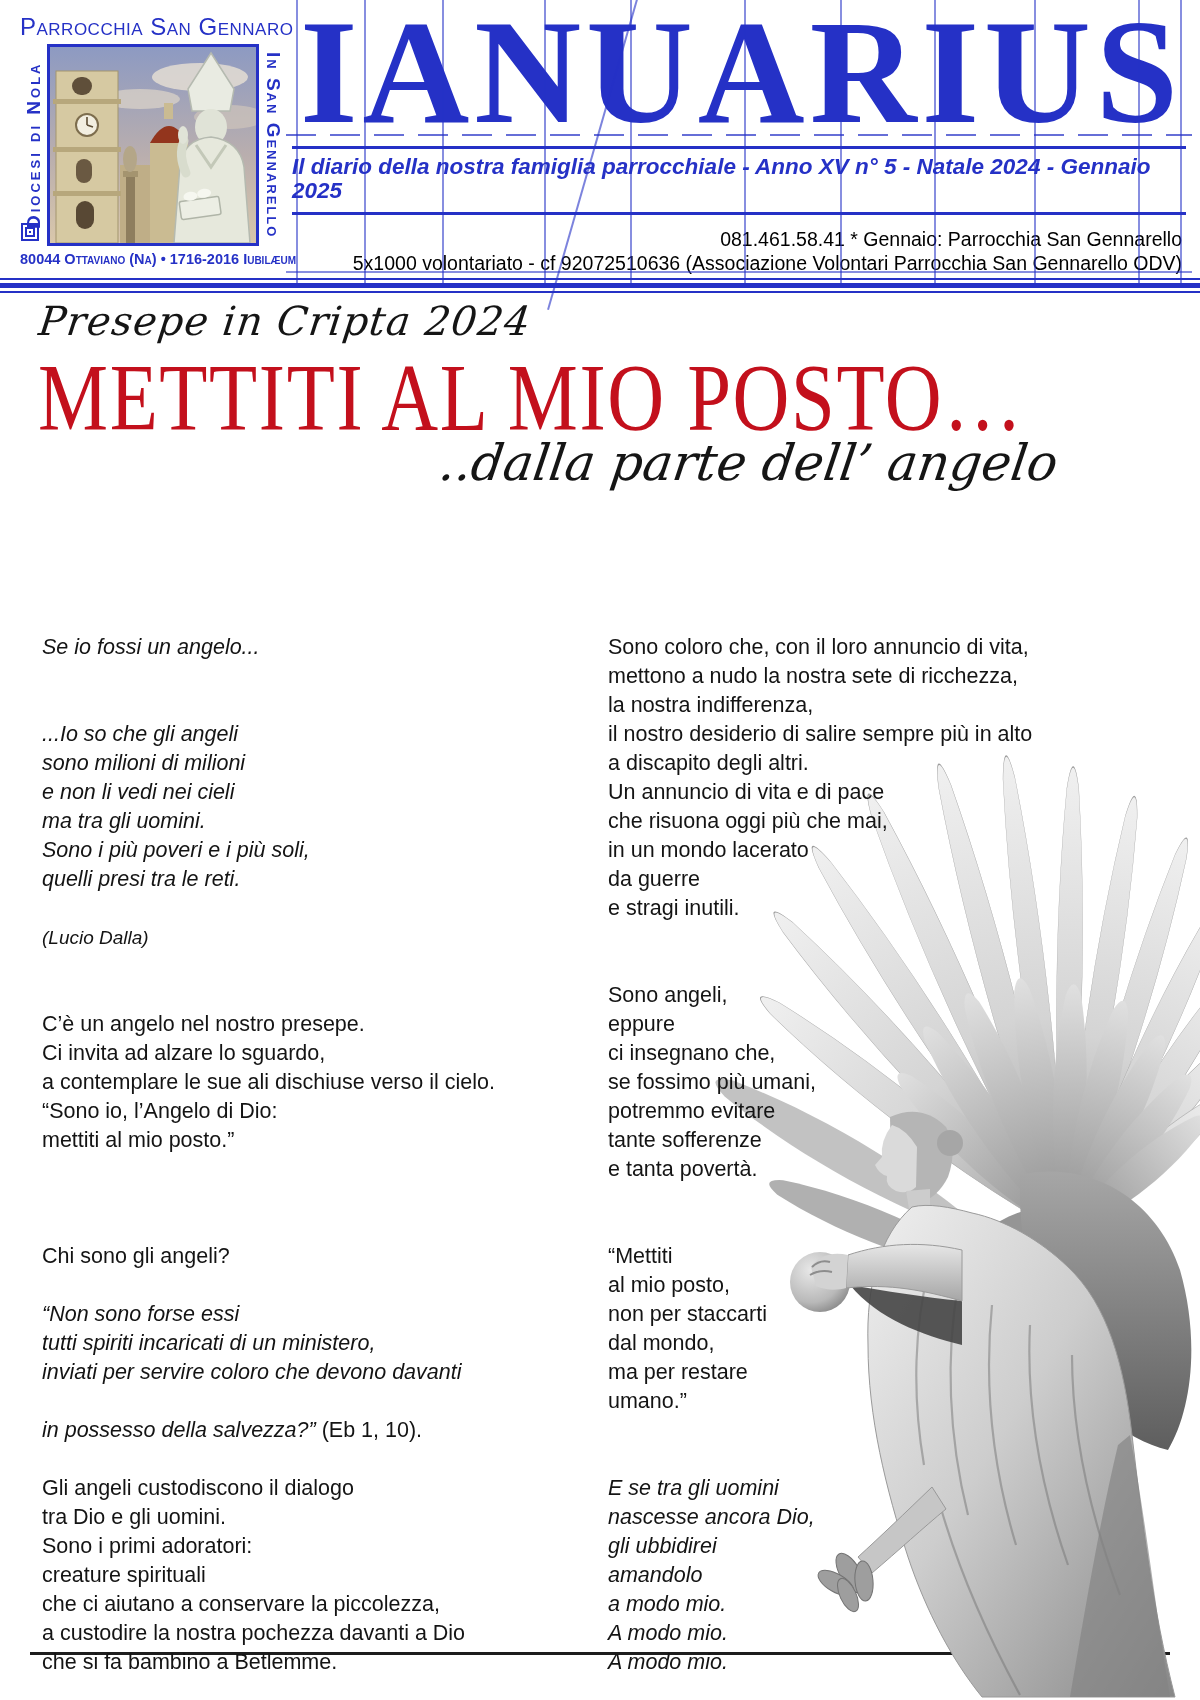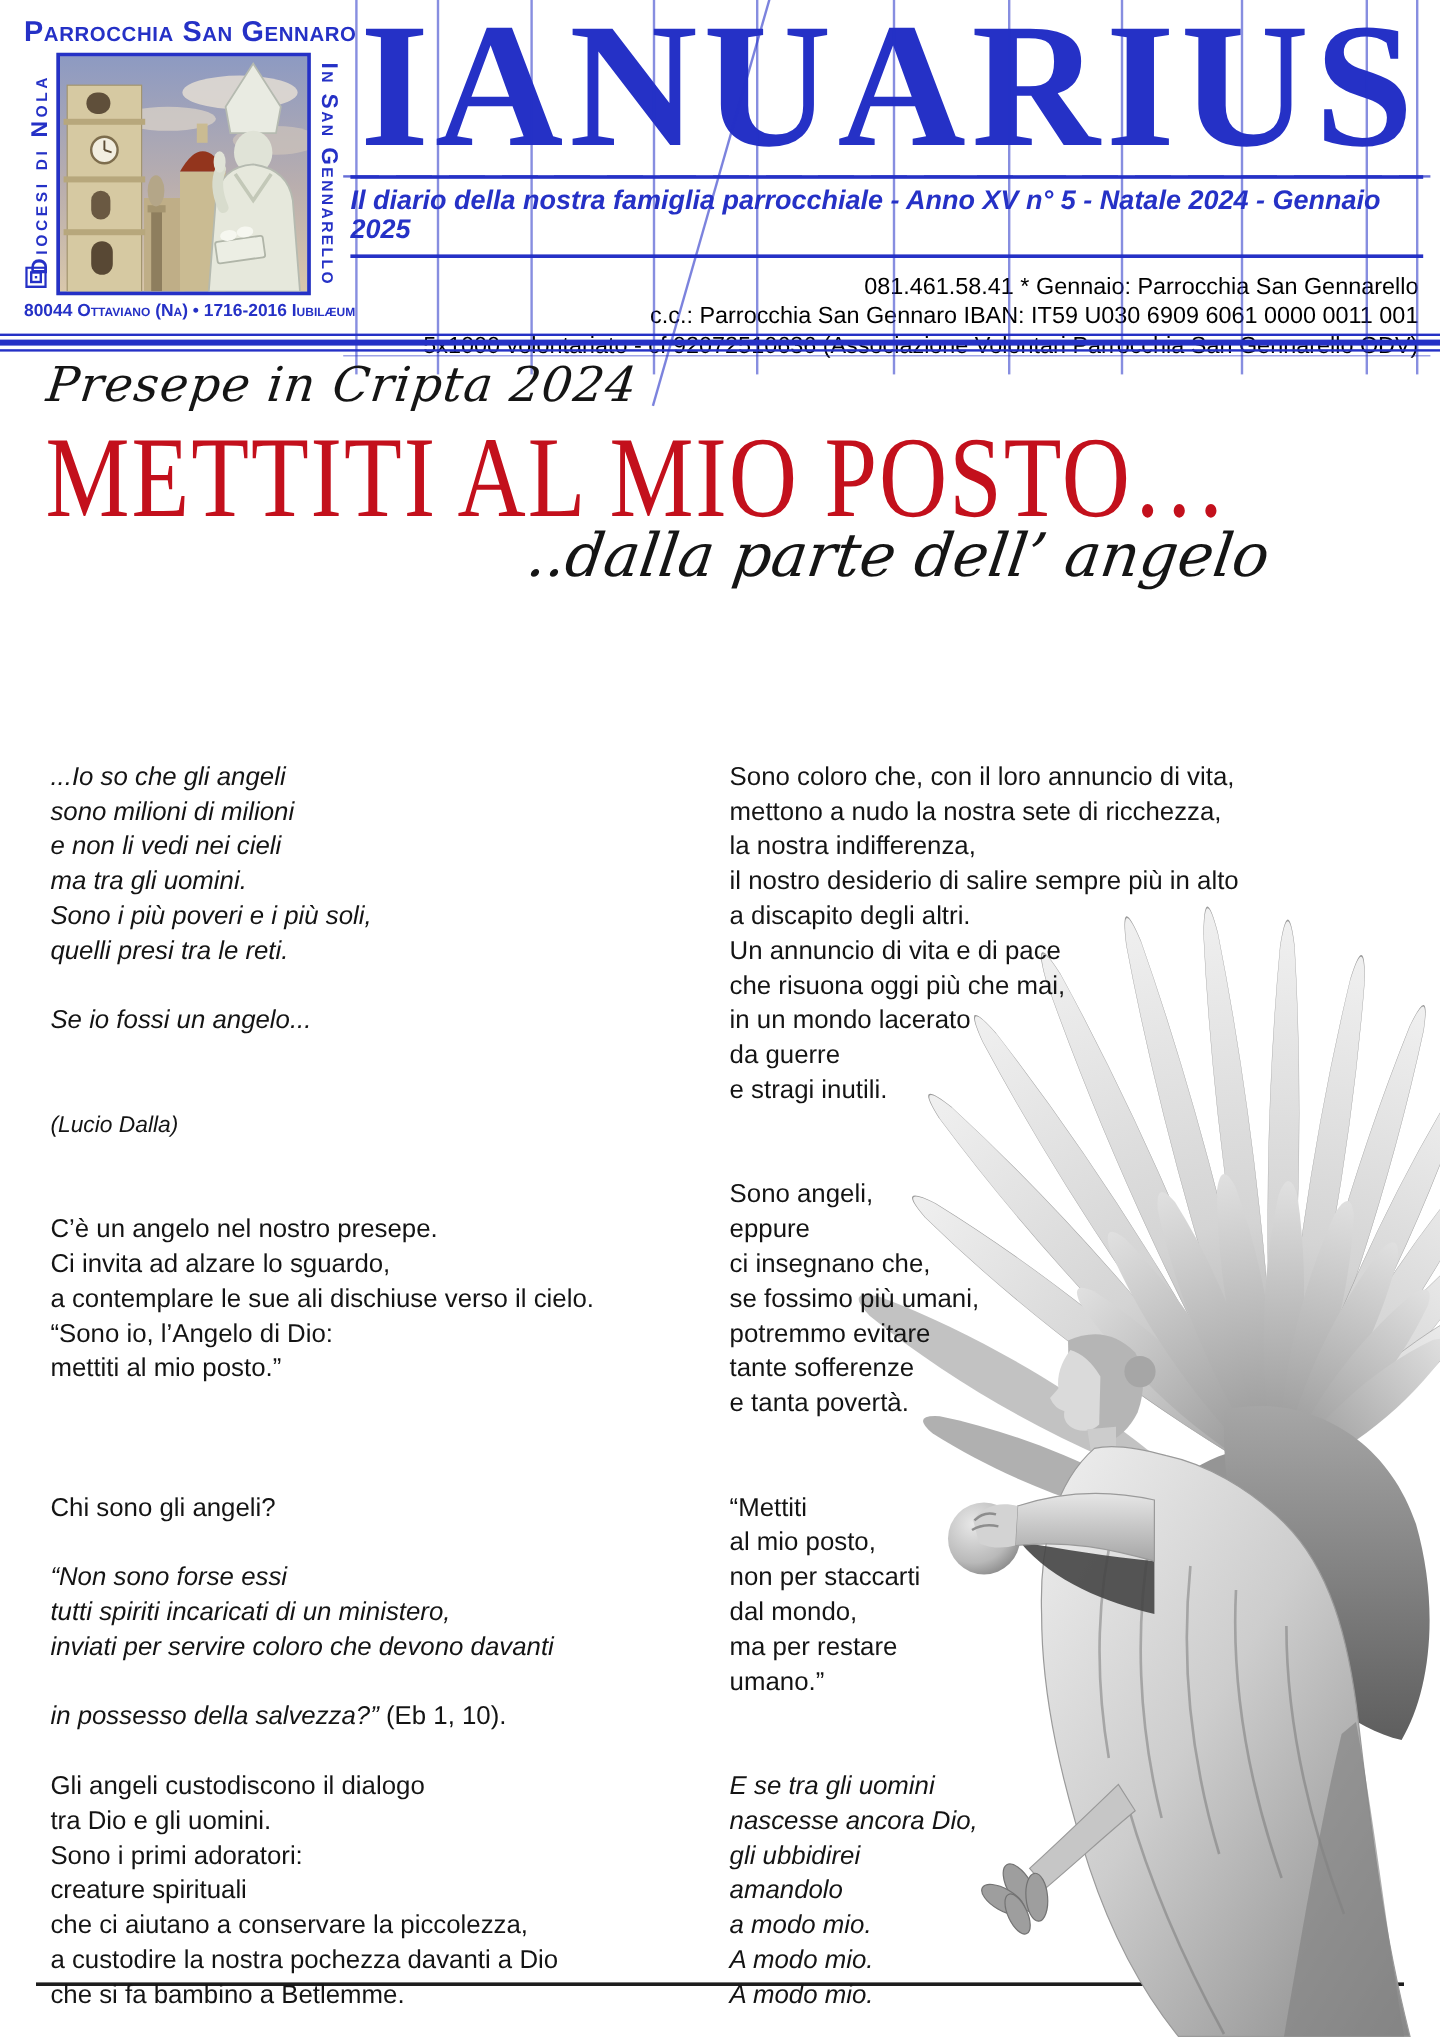--- a/index.html
+++ b/index.html
@@ -7,21 +7,21 @@
     --red:#c3101c;
     --ink:#111111;
   }
   *{box-sizing:border-box;}
   body{margin:0;background:#ffffff;}
   .page{position:relative;width:1200px;height:1700px;margin:0 auto;background:#fff;
         font-family:"Liberation Sans",sans-serif;color:var(--ink);overflow:hidden;}
 
   
   .logo{position:absolute;left:20px;top:14px;width:266px;}
-  .logo-top{text-align:center;color:var(--blue);font-variant:small-caps;font-weight:700;
+  .logo-top{text-align:center;color:var(--blue);font-variant:small-caps;font-weight:400;
             font-size:24px;letter-spacing:.5px;line-height:1.1;white-space:nowrap;}
   .logo-mid{display:flex;margin-top:4px;height:202px;}
   .logo-side{width:27px;position:relative;color:var(--blue);font-variant:small-caps;
              font-size:19px;font-weight:600;}
   .vtext{position:absolute;top:0;bottom:0;left:3px;writing-mode:vertical-rl;
          text-align:center;letter-spacing:2px;white-space:nowrap;}
   .vtext.up{transform:rotate(180deg);letter-spacing:3px;}
   .logo-frame{width:212px;height:202px;border:3px solid var(--blue);overflow:hidden;background:#aab3cc;}
   .logo-frame svg{display:block;width:100%;height:100%;}
   .labyrinth{position:absolute;left:1px;bottom:0;}
@@ -177,45 +177,44 @@
       <div class="gv" style="left:742px;"></div>
         <div class="gv" style="left:846px;"></div>
       <div class="gv" style="left:888px;"></div>
       <div class="gdiag" style="left:300px;"></div>
     </div>
     <div class="rule"></div>
     <div class="subtitle">Il diario della nostra famiglia parrocchiale - Anno XV n° 5 - Natale 2024 - Gennaio 2025</div>
     <div class="rule"></div>
     <div class="contact">
       <div>081.461.58.41 * Gennaio: Parrocchia San Gennarello</div>
-      <div>c.c.: Parrocchia San Gennaro IBAN: IT59 U030 6909 6061 0000 0011 001</div>
       <div>5x1000 volontariato - cf 92072510636 (Associazione Volontari Parrocchia San Gennarello ODV)</div>
     </div>
   </div>
 
   <div class="separator">
     <div class="sep-thin"></div>
       <div class="sep-gap"></div>
     <div class="sep-thick"></div>
       <div class="sep-gap"></div>
     <div class="sep-thin"></div>
   </div>
 
   <div class="kicker">Presepe in Cripta 2024</div>
   <div class="headline">METTITI AL MIO POSTO…</div>
   <div class="script-sub">..dalla parte dell’ angelo</div>
 
   <div class="col col-left">
+    <div class="para italic">Se io fossi un angelo...</div>
     <div class="para italic tight">...Io so che gli angeli
 sono milioni di milioni
 e non li vedi nei cieli
 ma tra gli uomini.
 Sono i più poveri e i più soli,
 quelli presi tra le reti.</div>
-    <div class="para italic">Se io fossi un angelo...</div>
     <div class="para italic small">(Lucio Dalla)</div>
     <div class="para">C’è un angelo nel nostro presepe.
 Ci invita ad alzare lo sguardo,
 a contemplare le sue ali dischiuse verso il cielo.
 “Sono io, l’Angelo di Dio:
 mettiti al mio posto.”</div>
     <div class="para">
       <div>Chi sono gli angeli?</div>
       <div class="italic">“Non sono forse essi
 tutti spiriti incaricati di un ministero,

